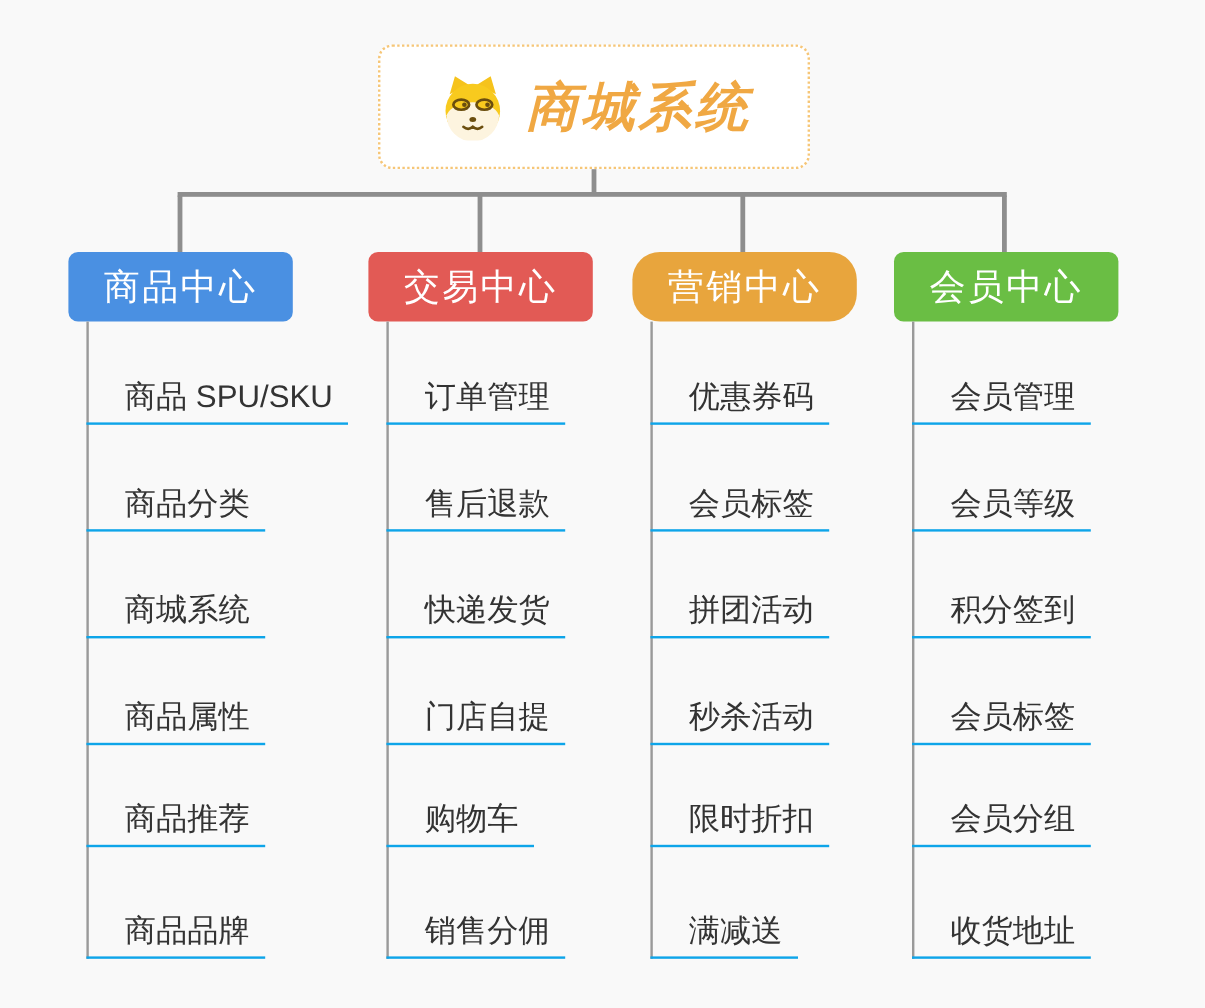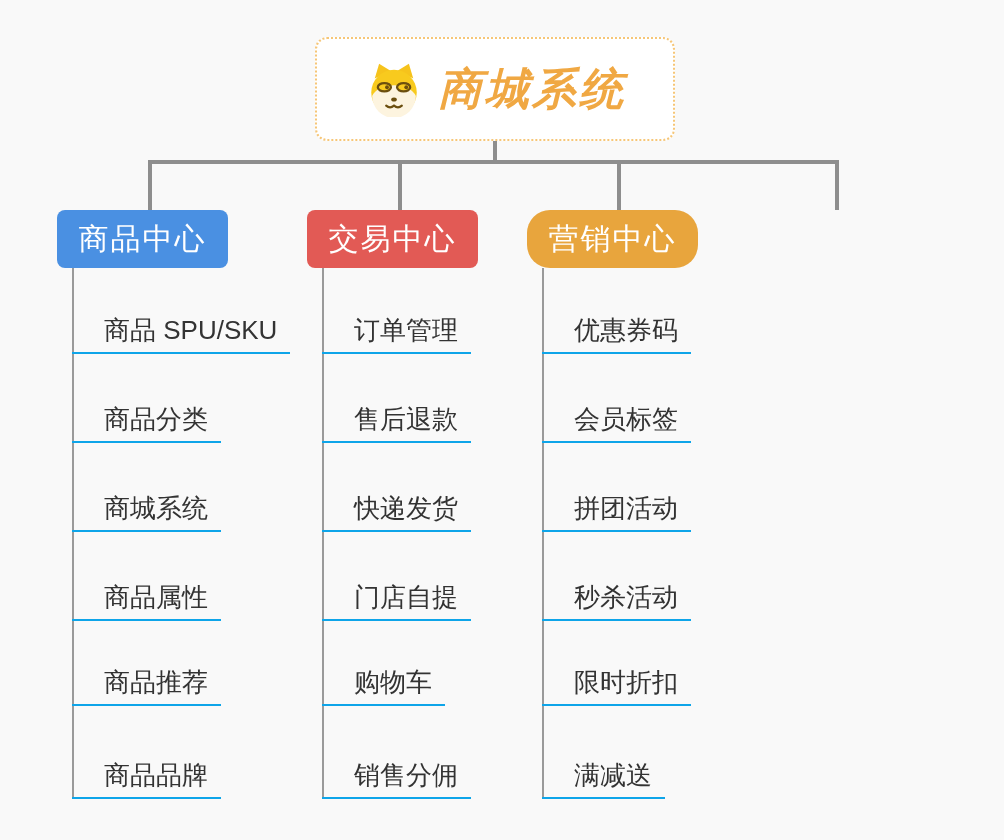--- a/index.html
+++ b/index.html
@@ -10,21 +10,21 @@
   .root-node{
     position:absolute;left:315px;top:37px;width:360px;height:104px;
     background:#ffffff;border:2px dotted #f6c677;border-radius:12px;
     box-sizing:border-box;display:flex;align-items:center;justify-content:center;gap:14px;
   }
   .root-title{font-size:44px;font-weight:bold;color:#f0a843;letter-spacing:3px;font-style:italic;}
   .conn{position:absolute;background:#8e8e8e;}
   .conn.root-trunk{left:493px;top:141px;width:4px;height:22px;}
   .conn.bus{left:148px;top:160px;width:691px;height:4px;}
   .conn.drop{top:163px;width:4px;height:47px;}
-  .branch{position:absolute;top:210px;width:171px;}
+  .branch{position:absolute;top:210px;width:187px;}
   .branch-box{
     height:58px;border-radius:8px;color:#ffffff;font-size:30px;font-weight:500;
     display:flex;align-items:center;justify-content:center;letter-spacing:2px;
   }
   .branch-trunk{position:absolute;left:15px;top:58px;width:2px;height:531px;background:#9a9a9a;}
   .leaves{position:absolute;left:0;top:0;}
   .leaf{
     position:absolute;left:15px;white-space:nowrap;font-size:26px;color:#333333;
     line-height:32px;padding:0 13px 6px 32px;border-bottom:2px solid #0ea5e9;
   }
@@ -96,14 +96,26 @@
     <div class="leaves">
         <div class="leaf">优惠券码</div>
         <div class="leaf">会员标签</div>
         <div class="leaf">拼团活动</div>
         <div class="leaf">秒杀活动</div>
         <div class="leaf">限时折扣</div>
         <div class="leaf">满减送</div>
       </div>
   </div>
 
+  <div class="branch" style="left:745px">
+    <div class="branch-box" style="background-color: rgb(106, 190, 68);">会员中心</div>
+    <div class="branch-trunk"></div>
+    <div class="leaves">
+        <div class="leaf">会员管理</div>
+        <div class="leaf">会员等级</div>
+        <div class="leaf">积分签到</div>
+        <div class="leaf">会员标签</div>
+        <div class="leaf">会员分组</div>
+        <div class="leaf">收货地址</div>
+      </div>
+  </div>
 
 </div>
 
 </body></html>

